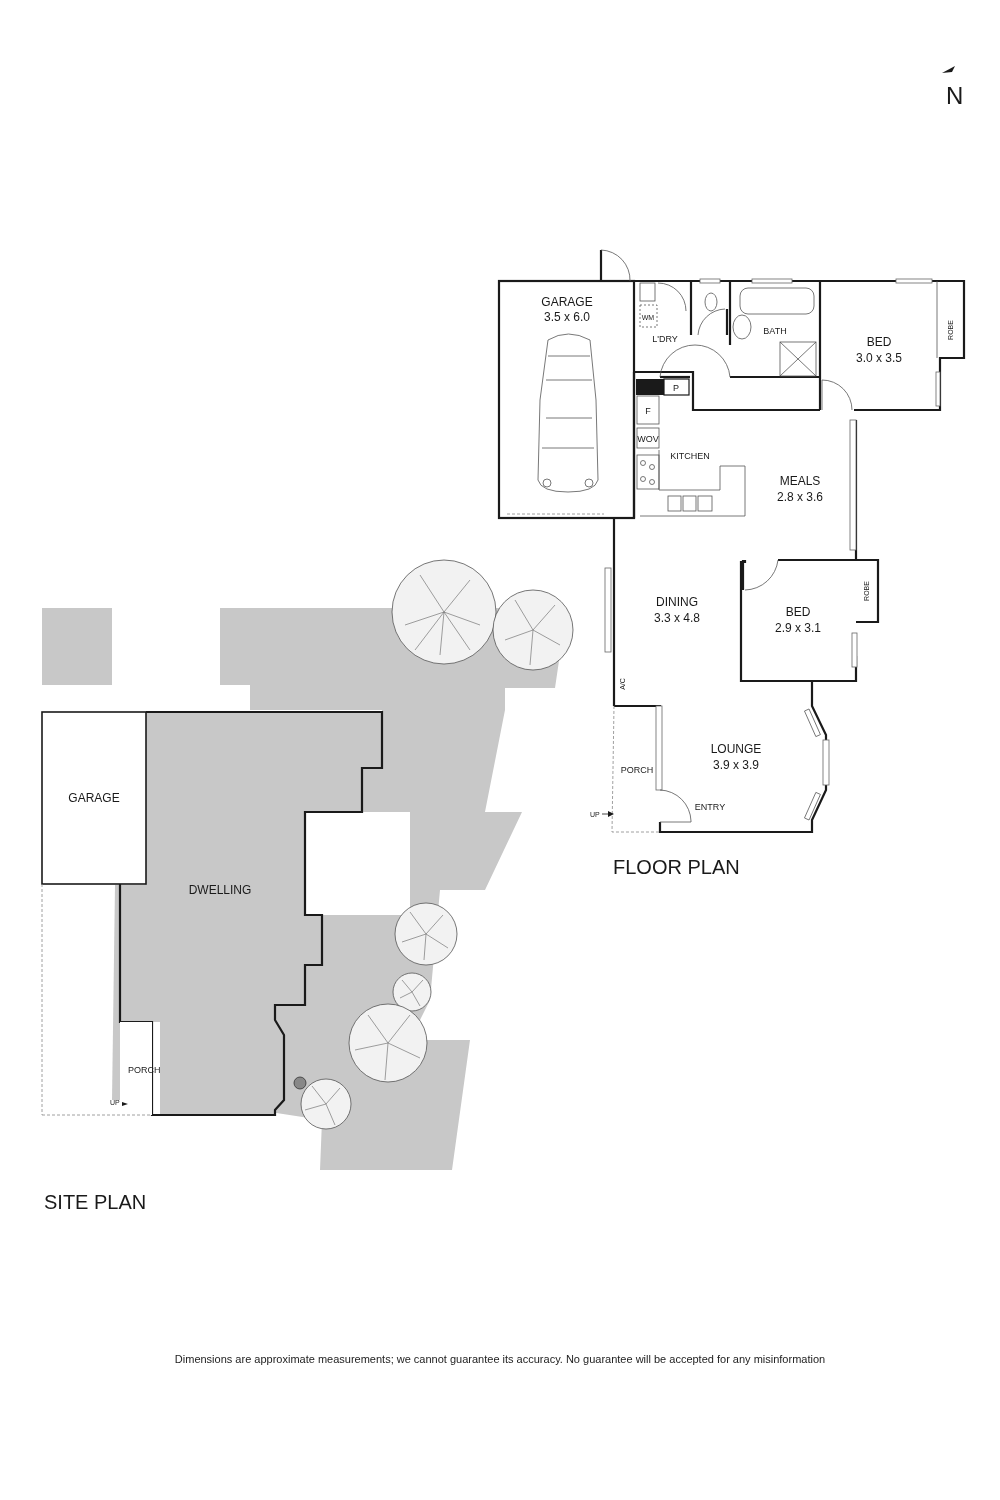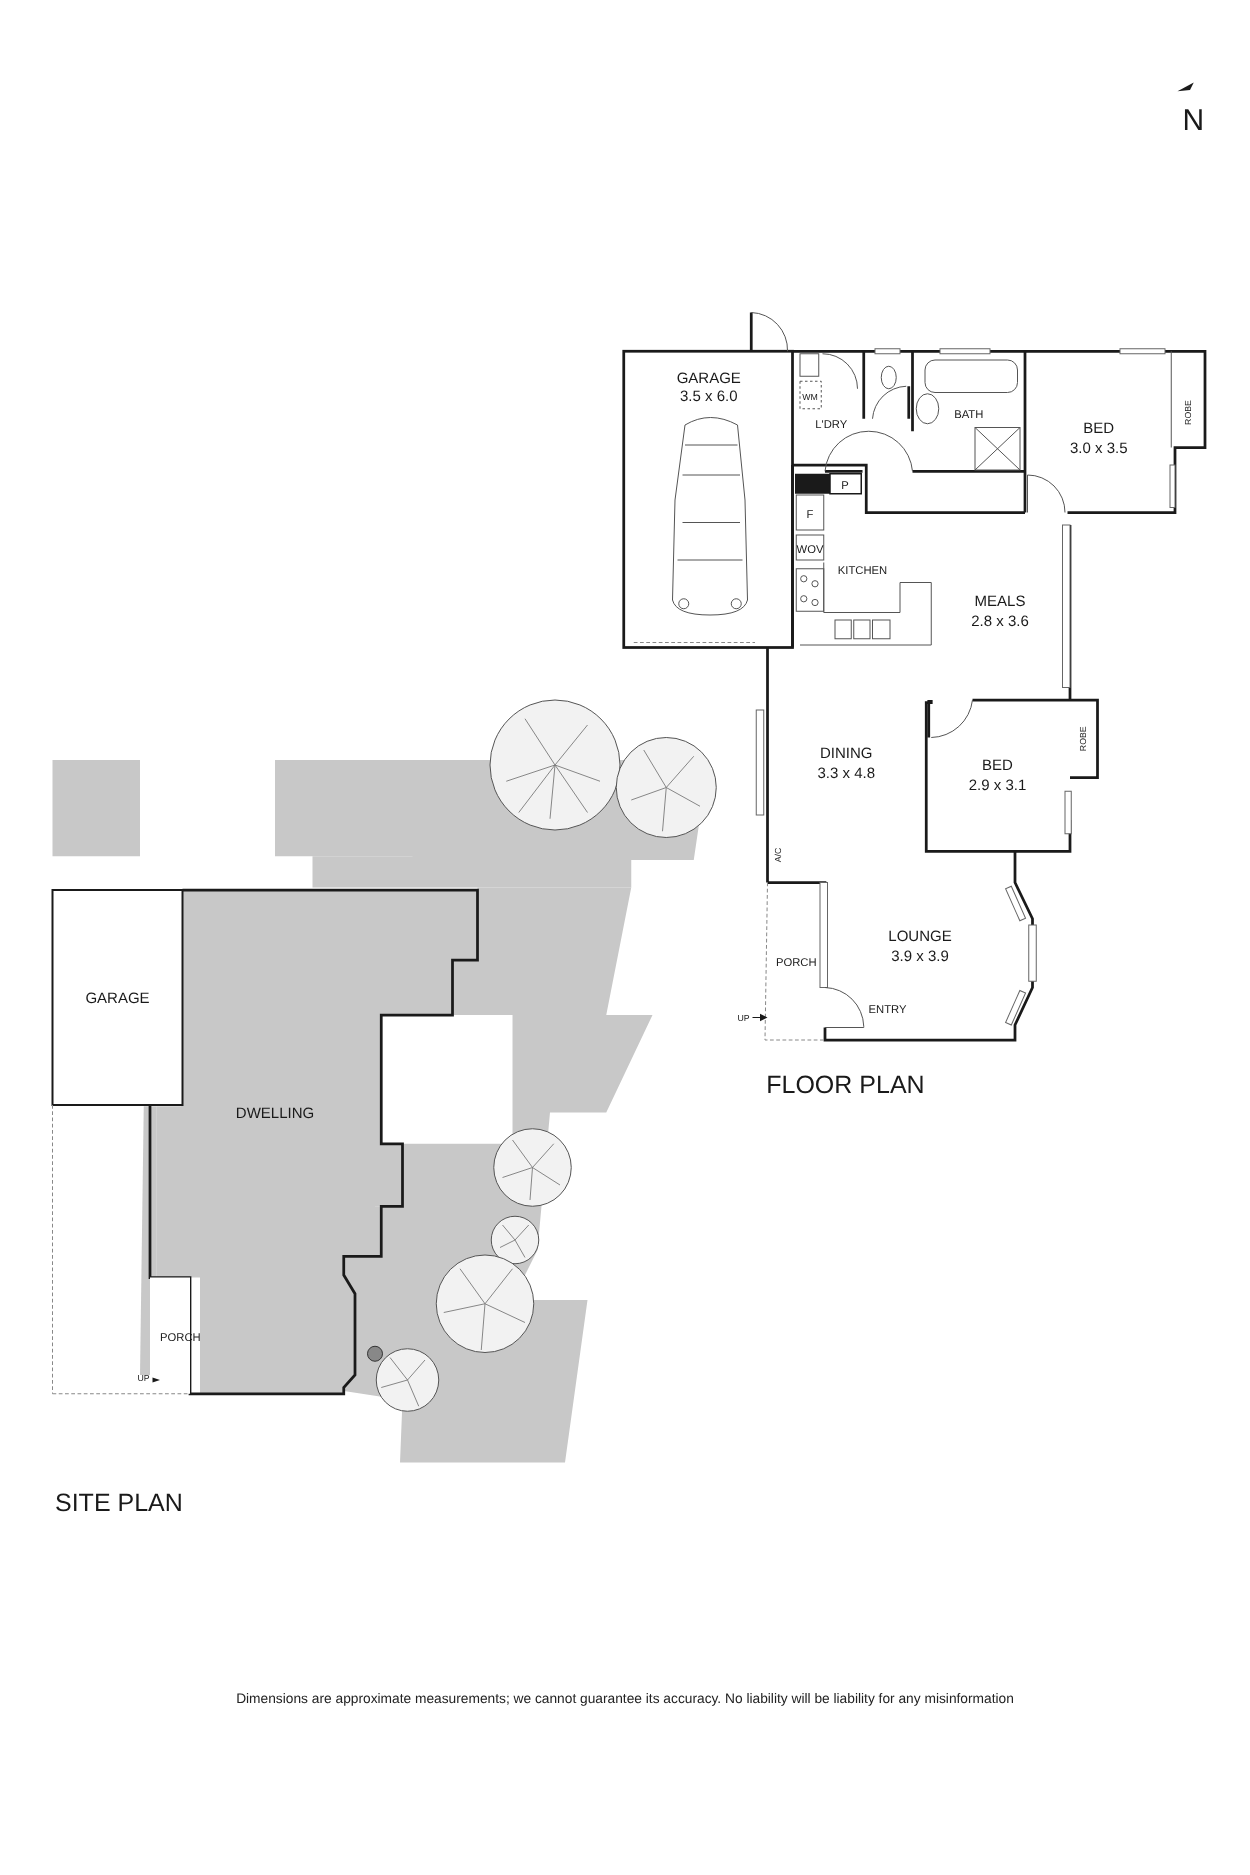--- a/index.html
+++ b/index.html
@@ -197,13 +197,13 @@
     <polyline class="dash" points="614,706 612,832 660,832"></polyline>
     <text x="637" y="773" text-anchor="middle" class="lbl small">PORCH</text>
     <text x="590" y="817" class="lbl tiny">UP</text>
     <line x1="602" y1="814" x2="612" y2="814" stroke="#1a1a1a" stroke-width="0.8"></line>
     <polygon points="608,811 614,814 608,817" fill="#1a1a1a"></polygon>
 
     <text x="613" y="874" class="lbl title">FLOOR PLAN</text>
   </g>
 </svg>
 
-<div id="disclaimer">Dimensions are approximate measurements; we cannot guarantee its accuracy. No liability will be liability for any misinformation</div>
+<div id="disclaimer">Dimensions are approximate measurements; we cannot guarantee its accuracy. No guarantee will be accepted for any misinformation</div>
 
 </body></html>

